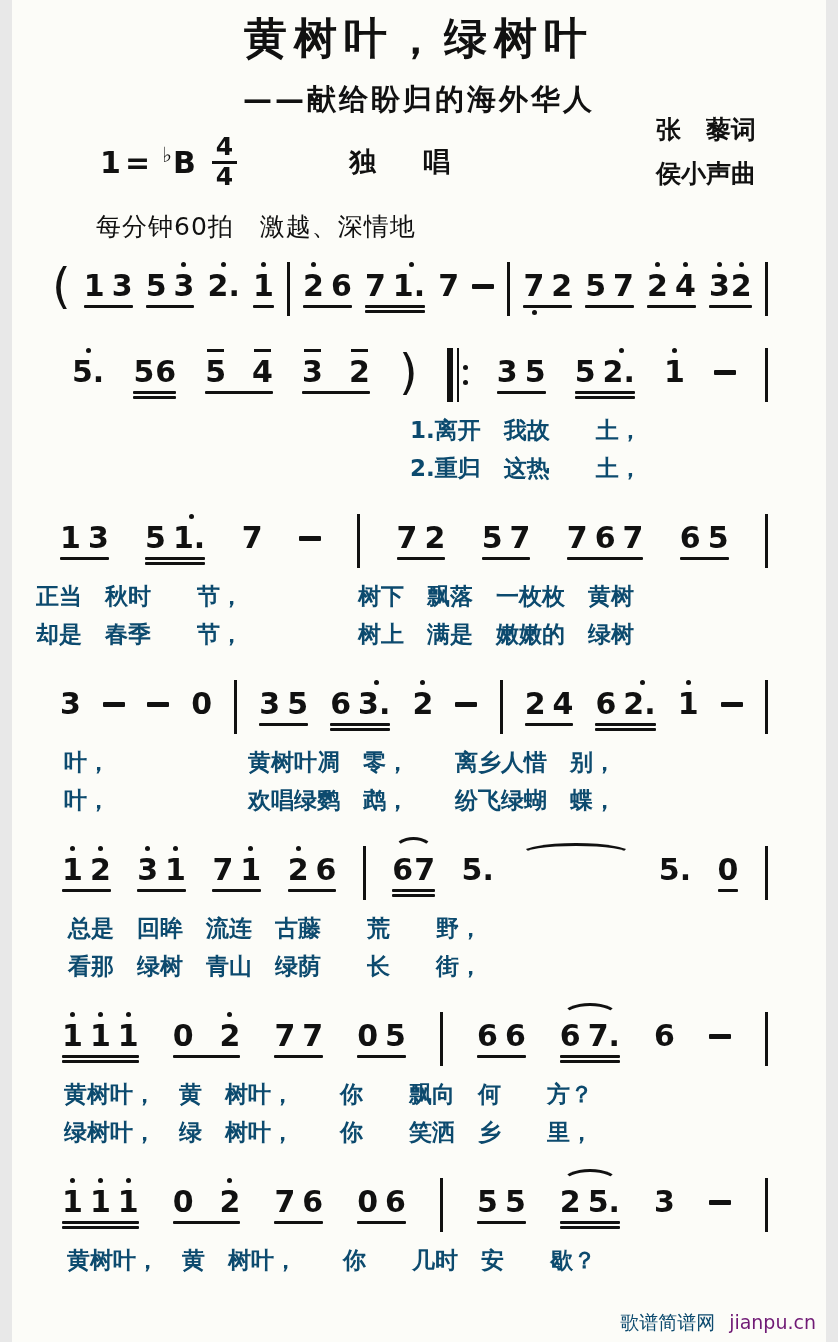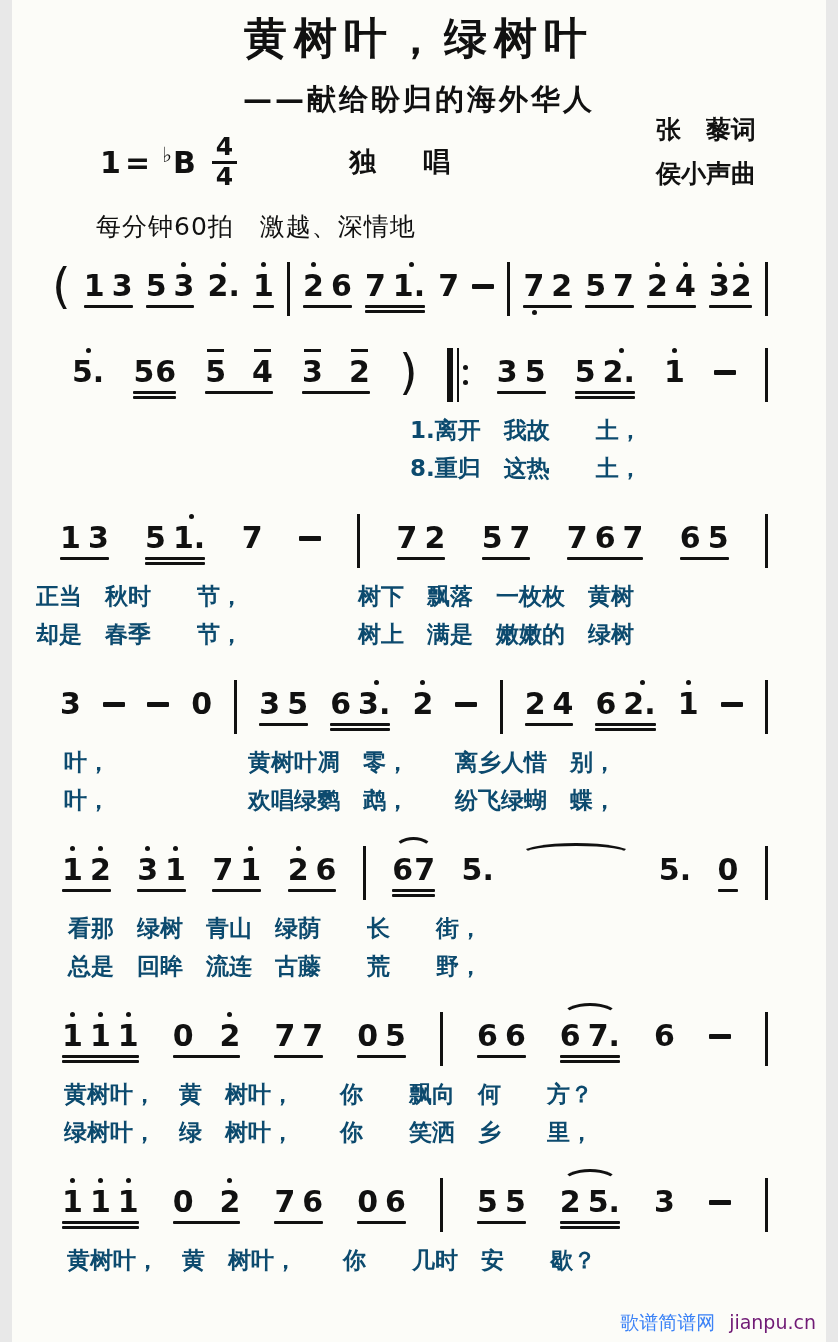--- a/index.html
+++ b/index.html
@@ -62,21 +62,21 @@
   .lyr{font-size:23px;font-weight:700;line-height:38px;white-space:pre;color:#0c4a6e;}
   .blk2 .lyrics{margin-left:398px;}
   .blk3 .lyrics{margin-left:24px;}
   .blk4 .lyrics{margin-left:52px;}
   .blk5 .lyrics{margin-left:56px;}
   .blk6 .lyrics{margin-left:52px;}
   .blk7 .lyrics{margin-left:55px;}
 
   
   .wm{position:absolute;right:10px;bottom:6px;font-size:19px;}
-  .wm .site{color:#3b82f6;}
+  .wm .site{color:#0c4a6e;}
   .wm a{color:#701a75;text-decoration:none;margin-left:14px;}
 </style>
 </head>
 <body>
 
 <div class="page">
   <header>
     <h1 class="title">黄树叶，绿树叶</h1>
     <div class="sub">——献给盼归的海外华人</div>
     <div class="credits">
@@ -309,21 +309,21 @@
             </div>
             <div class="gnum">
               <b class="nnum">1</b>
             </div>
           </div>
           <span class="dashN"></span>
           <div class="bar"></div>
         </div>
         <div class="lyrics">
           <div class="lyr">1.离开　我故　　土，</div>
-          <div class="lyr">8.重归　这热　　土，</div>
+          <div class="lyr">2.重归　这热　　土，</div>
         </div>
       </section>
       <section class="block blk3">
         <div class="mline">
           <div class="grp">
             <div class="gtop">
               <i class="tblank"></i>
               <i class="tblank"></i>
             </div>
             <div class="gnum">
@@ -582,22 +582,22 @@
               <i class="tblank"></i>
             </div>
             <div class="gnum">
               <b class="nnum">0</b>
             </div>
             <i class="ul"></i>
           </div>
           <div class="bar"></div>
         </div>
         <div class="lyrics">
+          <div class="lyr">总是　回眸　流连　古藤　　荒　　野，</div>
           <div class="lyr">看那　绿树　青山　绿荫　　长　　街，</div>
-          <div class="lyr">总是　回眸　流连　古藤　　荒　　野，</div>
         </div>
       </section>
       <section class="block blk6">
         <div class="mline">
           <div class="grp">
             <div class="gtop">
               <i class="hidot"></i>
               <i class="hidot"></i>
               <i class="hidot"></i>
             </div>

